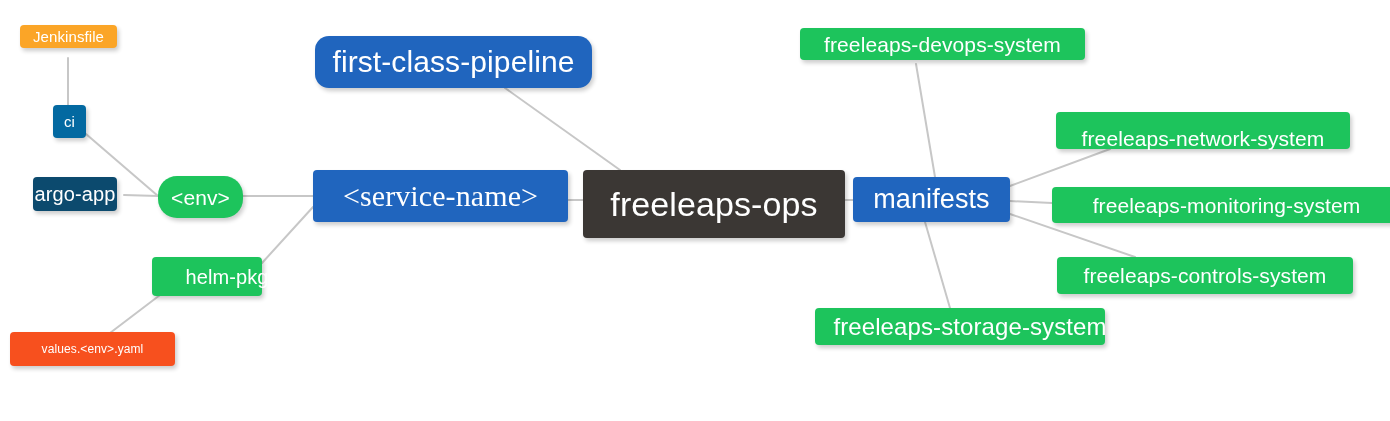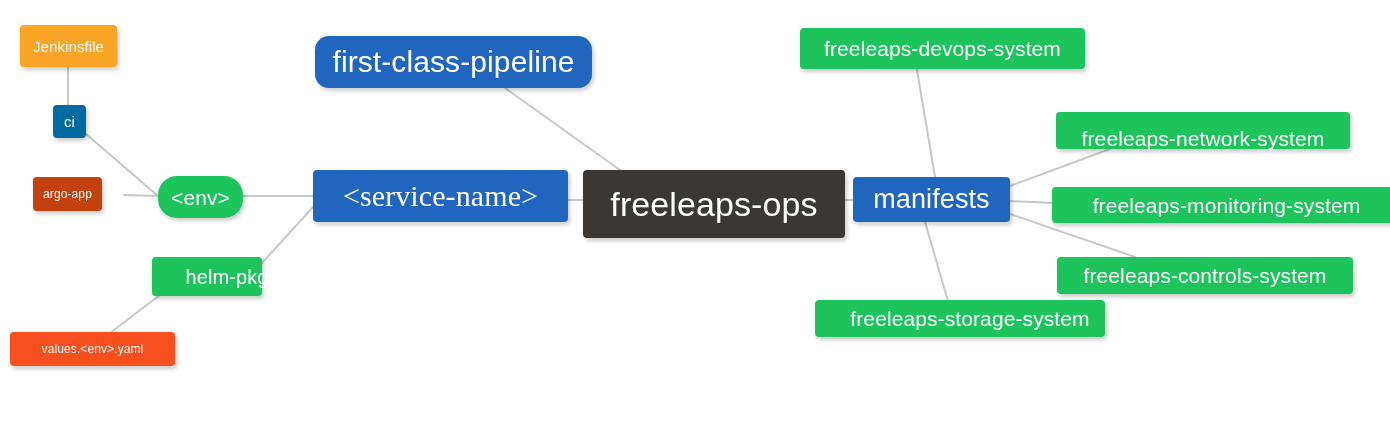--- a/index.html
+++ b/index.html
@@ -60,27 +60,27 @@
       <path d="M 505 88 L 620 170" stroke="#c7c7c7" stroke-width="2" fill="none" stroke-linecap="round"></path>
       <path d="M 568 200 L 583 200" stroke="#c7c7c7" stroke-width="2" fill="none" stroke-linecap="round"></path>
       <path d="M 845 200 L 853 200" stroke="#c7c7c7" stroke-width="2" fill="none" stroke-linecap="round"></path>
       <path d="M 935 177 L 916 64" stroke="#c7c7c7" stroke-width="2" fill="none" stroke-linecap="round"></path>
       <path d="M 1010 186 L 1110 149" stroke="#c7c7c7" stroke-width="2" fill="none" stroke-linecap="round"></path>
       <path d="M 1010 201 L 1052 203" stroke="#c7c7c7" stroke-width="2" fill="none" stroke-linecap="round"></path>
       <path d="M 1010 214 L 1135 257" stroke="#c7c7c7" stroke-width="2" fill="none" stroke-linecap="round"></path>
       <path d="M 925 222 L 950 308" stroke="#c7c7c7" stroke-width="2" fill="none" stroke-linecap="round"></path>
     </svg>
   <div id="nodes">
-      <div class="node" style="left: 20px; top: 25px; width: 97px; height: 42px; background: rgb(251, 165, 39); font-size: 15px;">
+      <div class="node" style="left: 20px; top: 25px; width: 97px; height: 23px; background: rgb(251, 165, 39); font-size: 15px;">
         <span class="node-label">Jenkinsfile</span>
       </div>
       <div class="node" style="left: 53px; top: 105px; width: 33px; height: 33px; background: #0369a1; font-size: 15px;">
         <span class="node-label">ci</span>
       </div>
-      <div class="node" style="left: 33px; top: 177px; width: 69px; height: 34px; background: #c2410c; font-size: 12px;">
+      <div class="node" style="left: 33px; top: 177px; width: 84px; height: 34px; background: #0c4a6e; font-size: 20px;">
         <span class="node-label">argo-app</span>
       </div>
       <div class="node" style="left: 158px; top: 176px; width: 85px; height: 42px; background: rgb(29, 196, 92); font-size: 21px; border-radius: 19px;">
         <span class="node-label">&lt;env&gt;</span>
       </div>
       <div class="node" style="left: 152px; top: 257px; width: 110px; height: 39px; background: rgb(29, 196, 92); font-size: 20px; padding-left: 40px;">
         <span class="node-label">helm-pkg</span>
       </div>
       <div class="node" style="left: 10px; top: 332px; width: 165px; height: 34px; background: rgb(247, 80, 30); font-size: 12px;">
         <span class="node-label">values.&lt;env&gt;.yaml</span>
@@ -90,29 +90,29 @@
       </div>
       <div class="node" style="left: 313px; top: 170px; width: 255px; height: 52px; background: rgb(32, 101, 190); font-size: 30px; font-family: Liberation Serif, serif;">
         <span class="node-label">&lt;service-name&gt;</span>
       </div>
       <div class="node" style="left: 583px; top: 170px; width: 262px; height: 68px; background: rgb(59, 55, 52); font-size: 34px;">
         <span class="node-label">freeleaps-ops</span>
       </div>
       <div class="node" style="left: 853px; top: 177px; width: 157px; height: 45px; background: rgb(32, 101, 190); font-size: 27px;">
         <span class="node-label">manifests</span>
       </div>
-      <div class="node" style="left: 800px; top: 28px; width: 285px; height: 41px; background: rgb(29, 196, 92); font-size: 21px;">
+      <div class="node" style="left: 800px; top: 28px; width: 285px; height: 32px; background: rgb(29, 196, 92); font-size: 21px;">
         <span class="node-label">freeleaps-devops-system</span>
       </div>
       <div class="node" style="left: 1056px; top: 112px; width: 294px; height: 37px; background: rgb(29, 196, 92); font-size: 21px; align-items: flex-end;">
         <span class="node-label">freeleaps-network-system</span>
       </div>
       <div class="node" style="left: 1052px; top: 187px; width: 349px; height: 36px; background: rgb(29, 196, 92); font-size: 21px; text-align: right;">
         <span class="node-label">freeleaps-monitoring-system</span>
       </div>
       <div class="node" style="left: 1057px; top: 257px; width: 296px; height: 37px; background: rgb(29, 196, 92); font-size: 21px;">
         <span class="node-label">freeleaps-controls-system</span>
       </div>
-      <div class="node" style="left: 815px; top: 300px; width: 290px; height: 37px; background: rgb(29, 196, 92); font-size: 21px; padding-left: 20px;">
+      <div class="node" style="left: 815px; top: 308px; width: 290px; height: 37px; background: rgb(29, 196, 92); font-size: 24px; padding-left: 20px;">
         <span class="node-label">freeleaps-storage-system</span>
       </div>
     </div>
 </div>
 
 </body></html>

